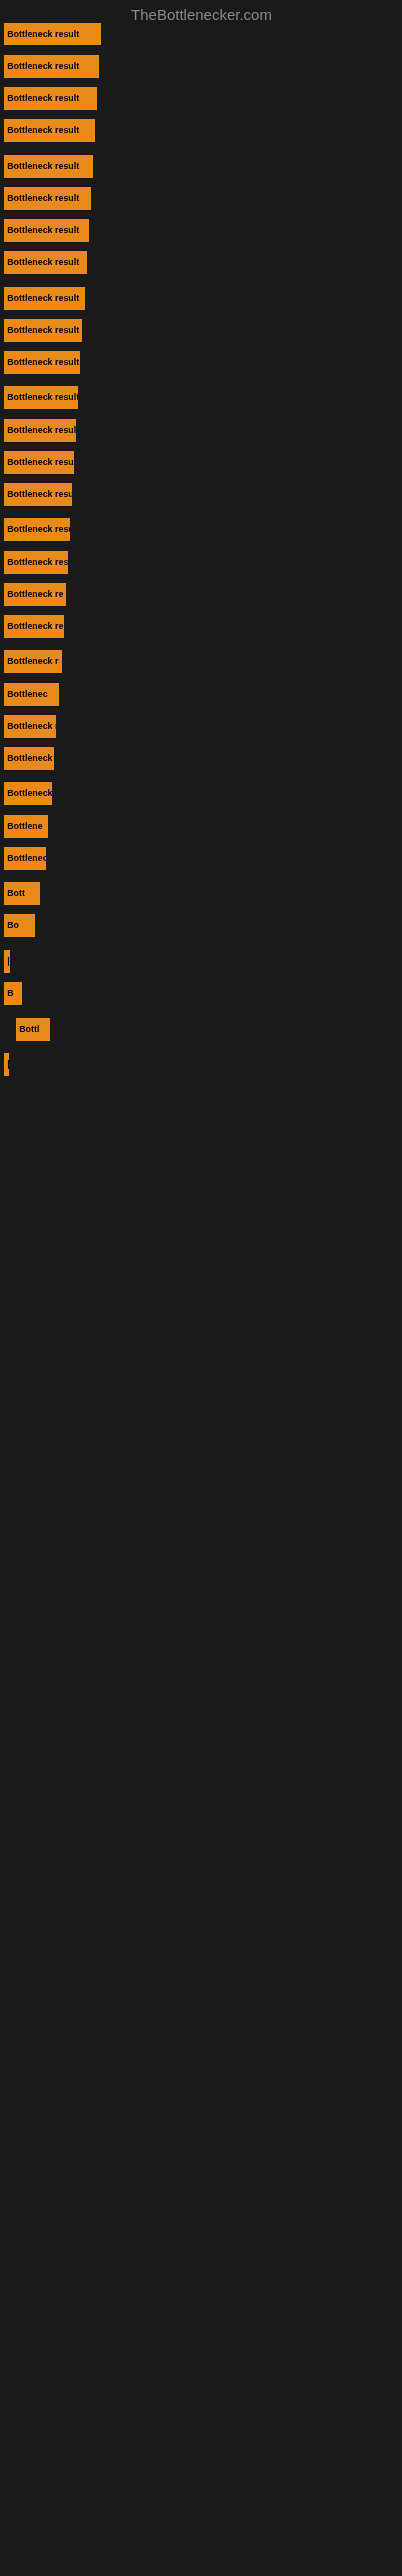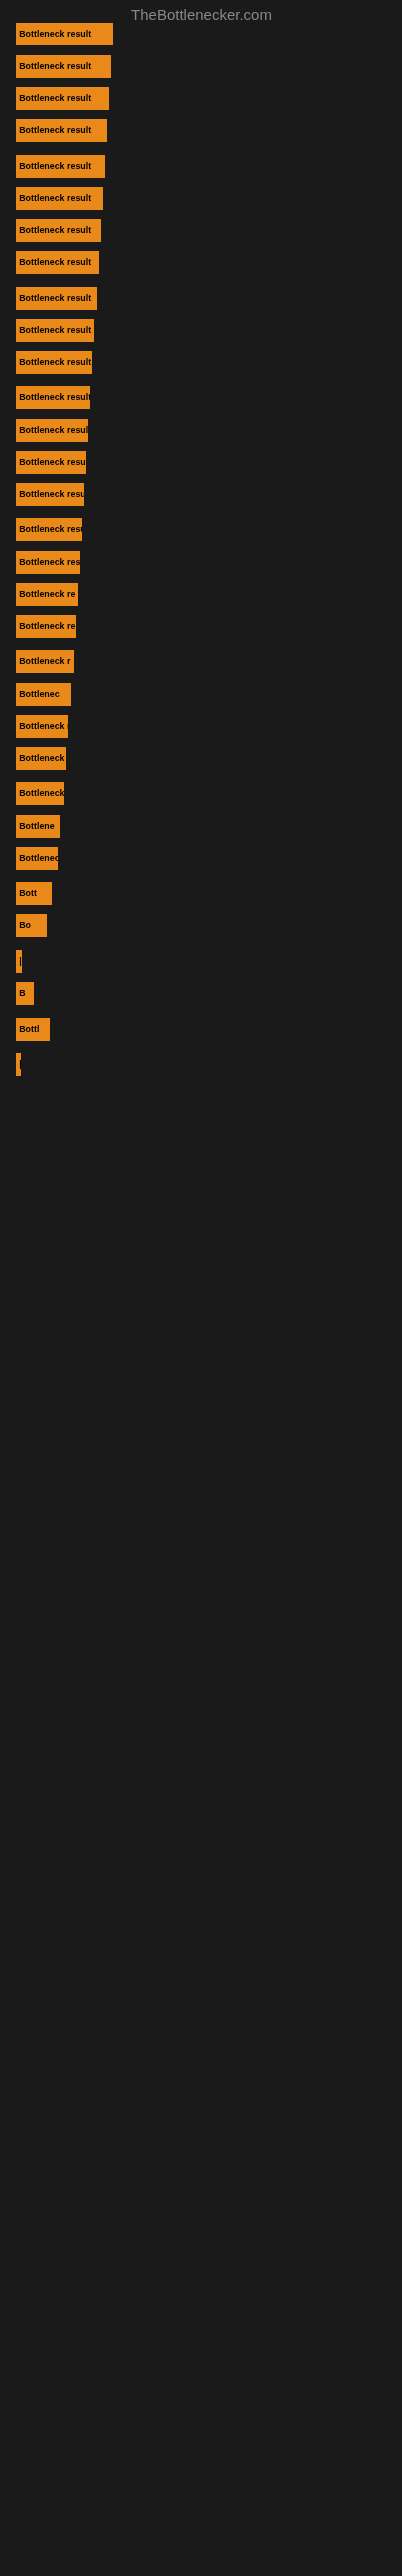--- a/index.html
+++ b/index.html
@@ -22,21 +22,21 @@
       top: 6.4px;
       left: 0;
       right: 0;
       text-align: center;
       color: #888;
       font-size: 15px;
     }
 
     .bar-container {
       position: absolute;
-      left: 16px;
+      left: 4px;
       height: 22.5px;
       display: flex;
       align-items: flex-start;
     }
 
     .bar {
       background-color: #e8891a;
       height: 100%;
       display: flex;
       align-items: center;
@@ -202,21 +202,21 @@
     <div class="bar-container" style="top: 950px; width: 6.4px;">
       <div class="bar" style="width: 6.4px;">
         <span class="bar-label">|</span>
       </div>
     </div>
     <div class="bar-container" style="top: 982px; width: 17.7px;">
       <div class="bar" style="width: 17.7px;">
         <span class="bar-label">B</span>
       </div>
     </div>
-    <div class="bar-container" style="top: 1018px; width: 34px;">
+    <div class="bar-container" style="top: 1018px; width: 34px; margin-left: 12px;">
       <div class="bar" style="width: 34px;">
         <span class="bar-label">Bottl</span>
       </div>
     </div>
     <div class="bar-container" style="top: 1053px; width: 4.8px;">
       <div class="bar" style="width: 4.8px;">
         <span class="bar-label">|</span>
       </div>
     </div>
   </div>

